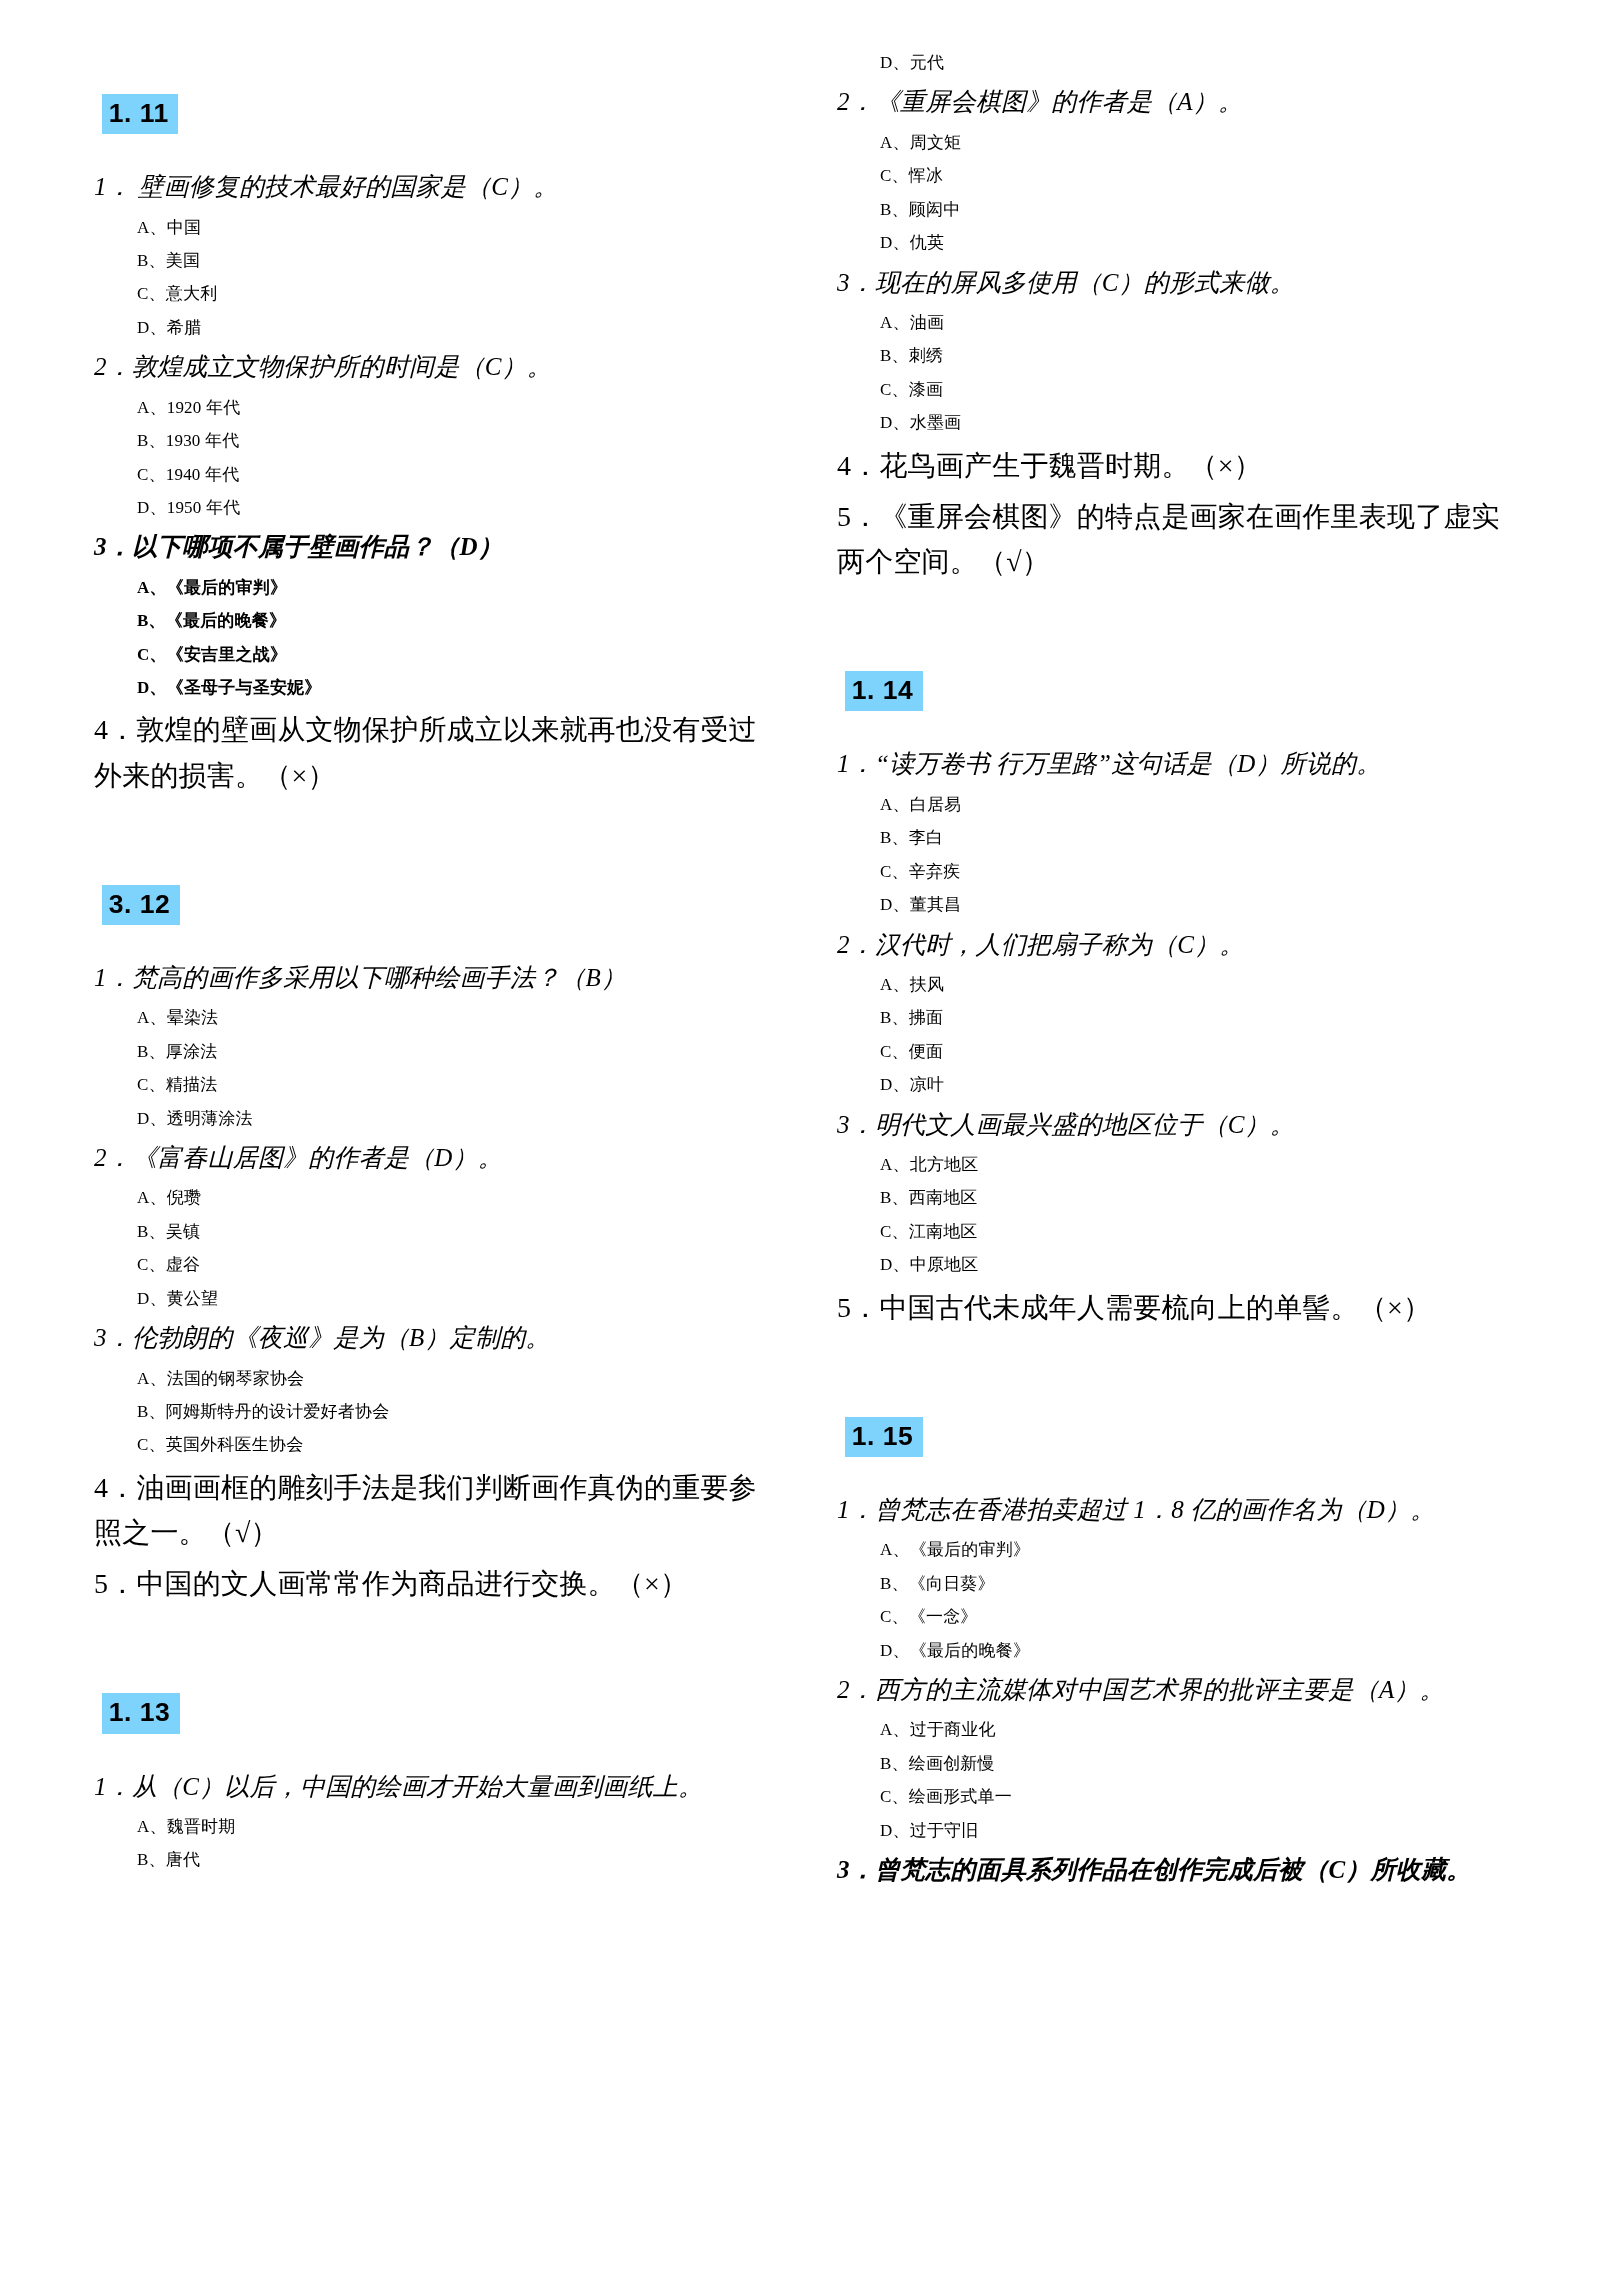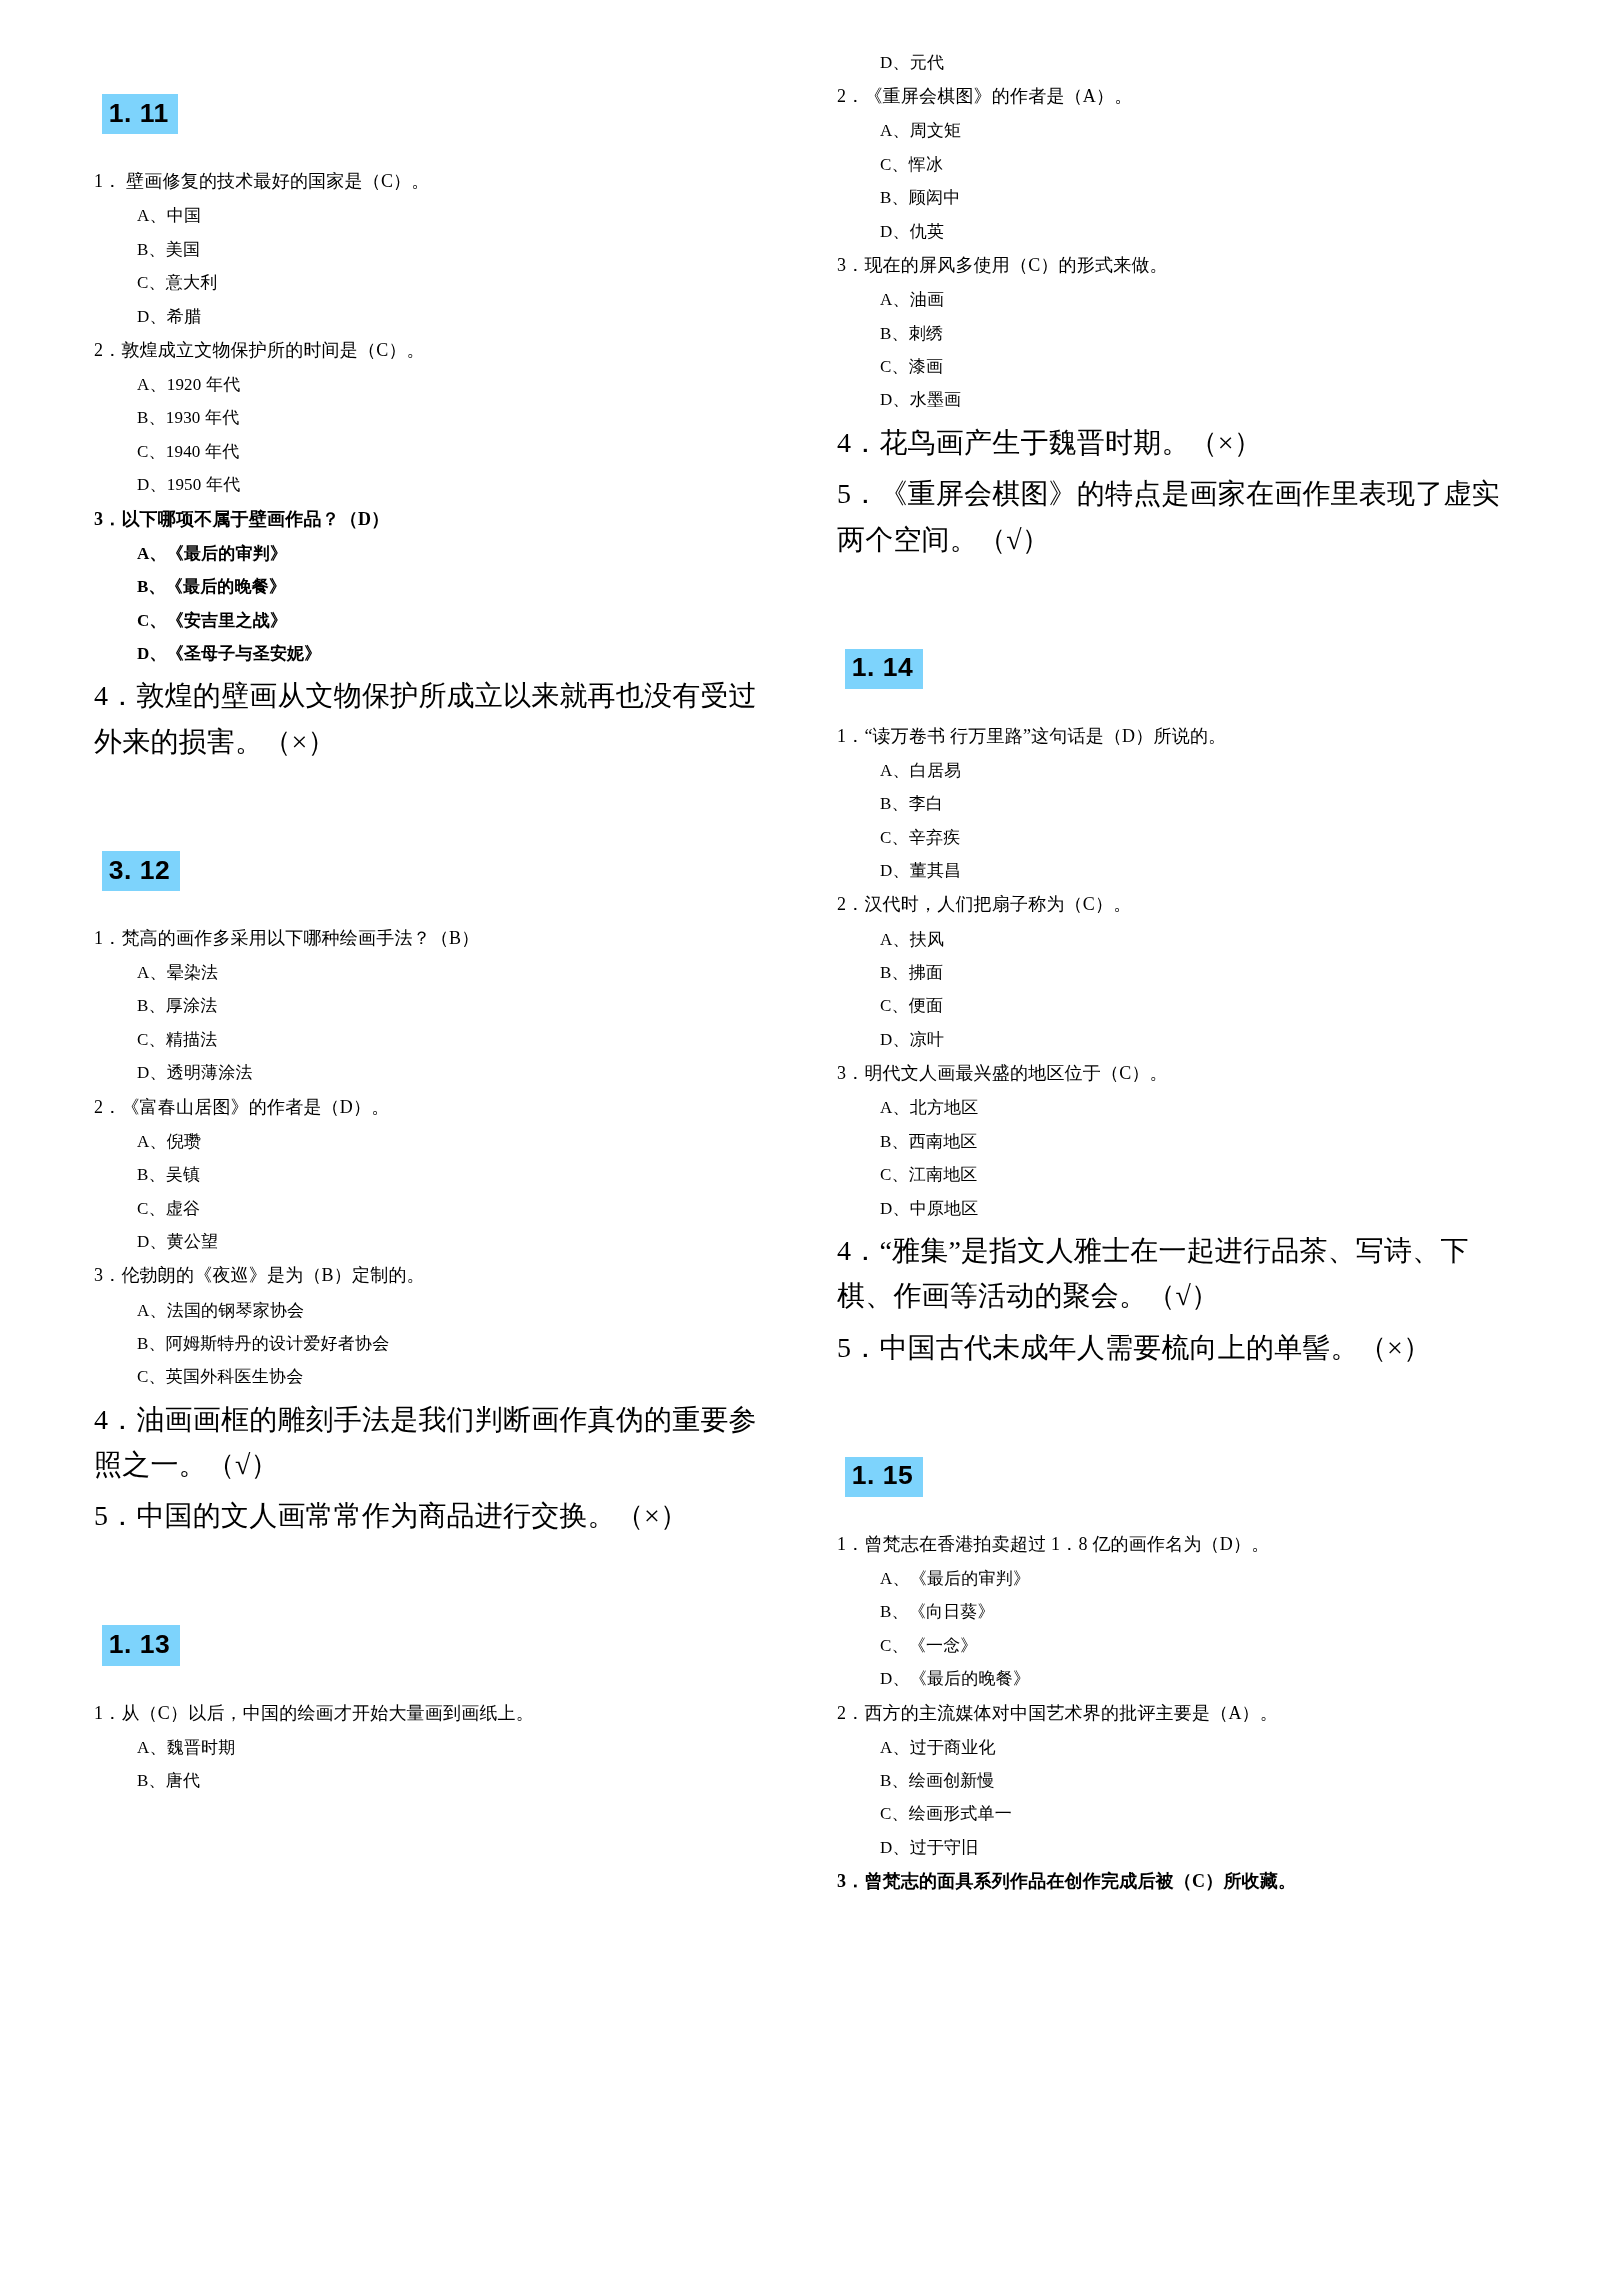--- a/index.html
+++ b/index.html
@@ -49,26 +49,27 @@
     display: inline-block;
     background: #7dd3fc;
     padding: 5.9px 9.8px 7.8px 6.9px;
   }
   .sect {
     margin-bottom: 13.7px;
   }
 
   
   .q {
-    font-size: 18px;
+    font-size: 25px;
     line-height: 1.62;
     margin: 0 0 5.9px 0;
     padding-left: 0;
     text-indent: 0;
     letter-spacing: 0.2px;
+    font-style: italic;
   }
   .q-bold {
     font-weight: bold;
   }
   
   .opt {
     font-size: 17px;
     line-height: 1.62;
     margin: 0 0 5.9px 0;
     padding-left: 43px;
@@ -194,21 +195,20 @@
         <div class="opt">B、拂面</div>
         <div class="opt">C、便面</div>
         <div class="opt">D、凉叶</div>
 
         <div class="q">3．明代文人画最兴盛的地区位于（C）。</div>
         <div class="opt">A、北方地区</div>
         <div class="opt">B、西南地区</div>
         <div class="opt">C、江南地区</div>
         <div class="opt">D、中原地区</div>
 
-        <div class="stmt">4．“雅集”是指文人雅士在一起进行品茶、写诗、下棋、作画等活动的聚会。（√）</div>
         <div class="stmt">5．中国古代未成年人需要梳向上的单髻。（×）</div>
       </div>
 
       <div class="spacer-3"></div>
 
       <div class="sect">
         <div class="sect-head">1. 15</div>
 
         <div class="q">1．曾梵志在香港拍卖超过 1．8 亿的画作名为（D）。</div>
         <div class="opt">A、《最后的审判》</div>

